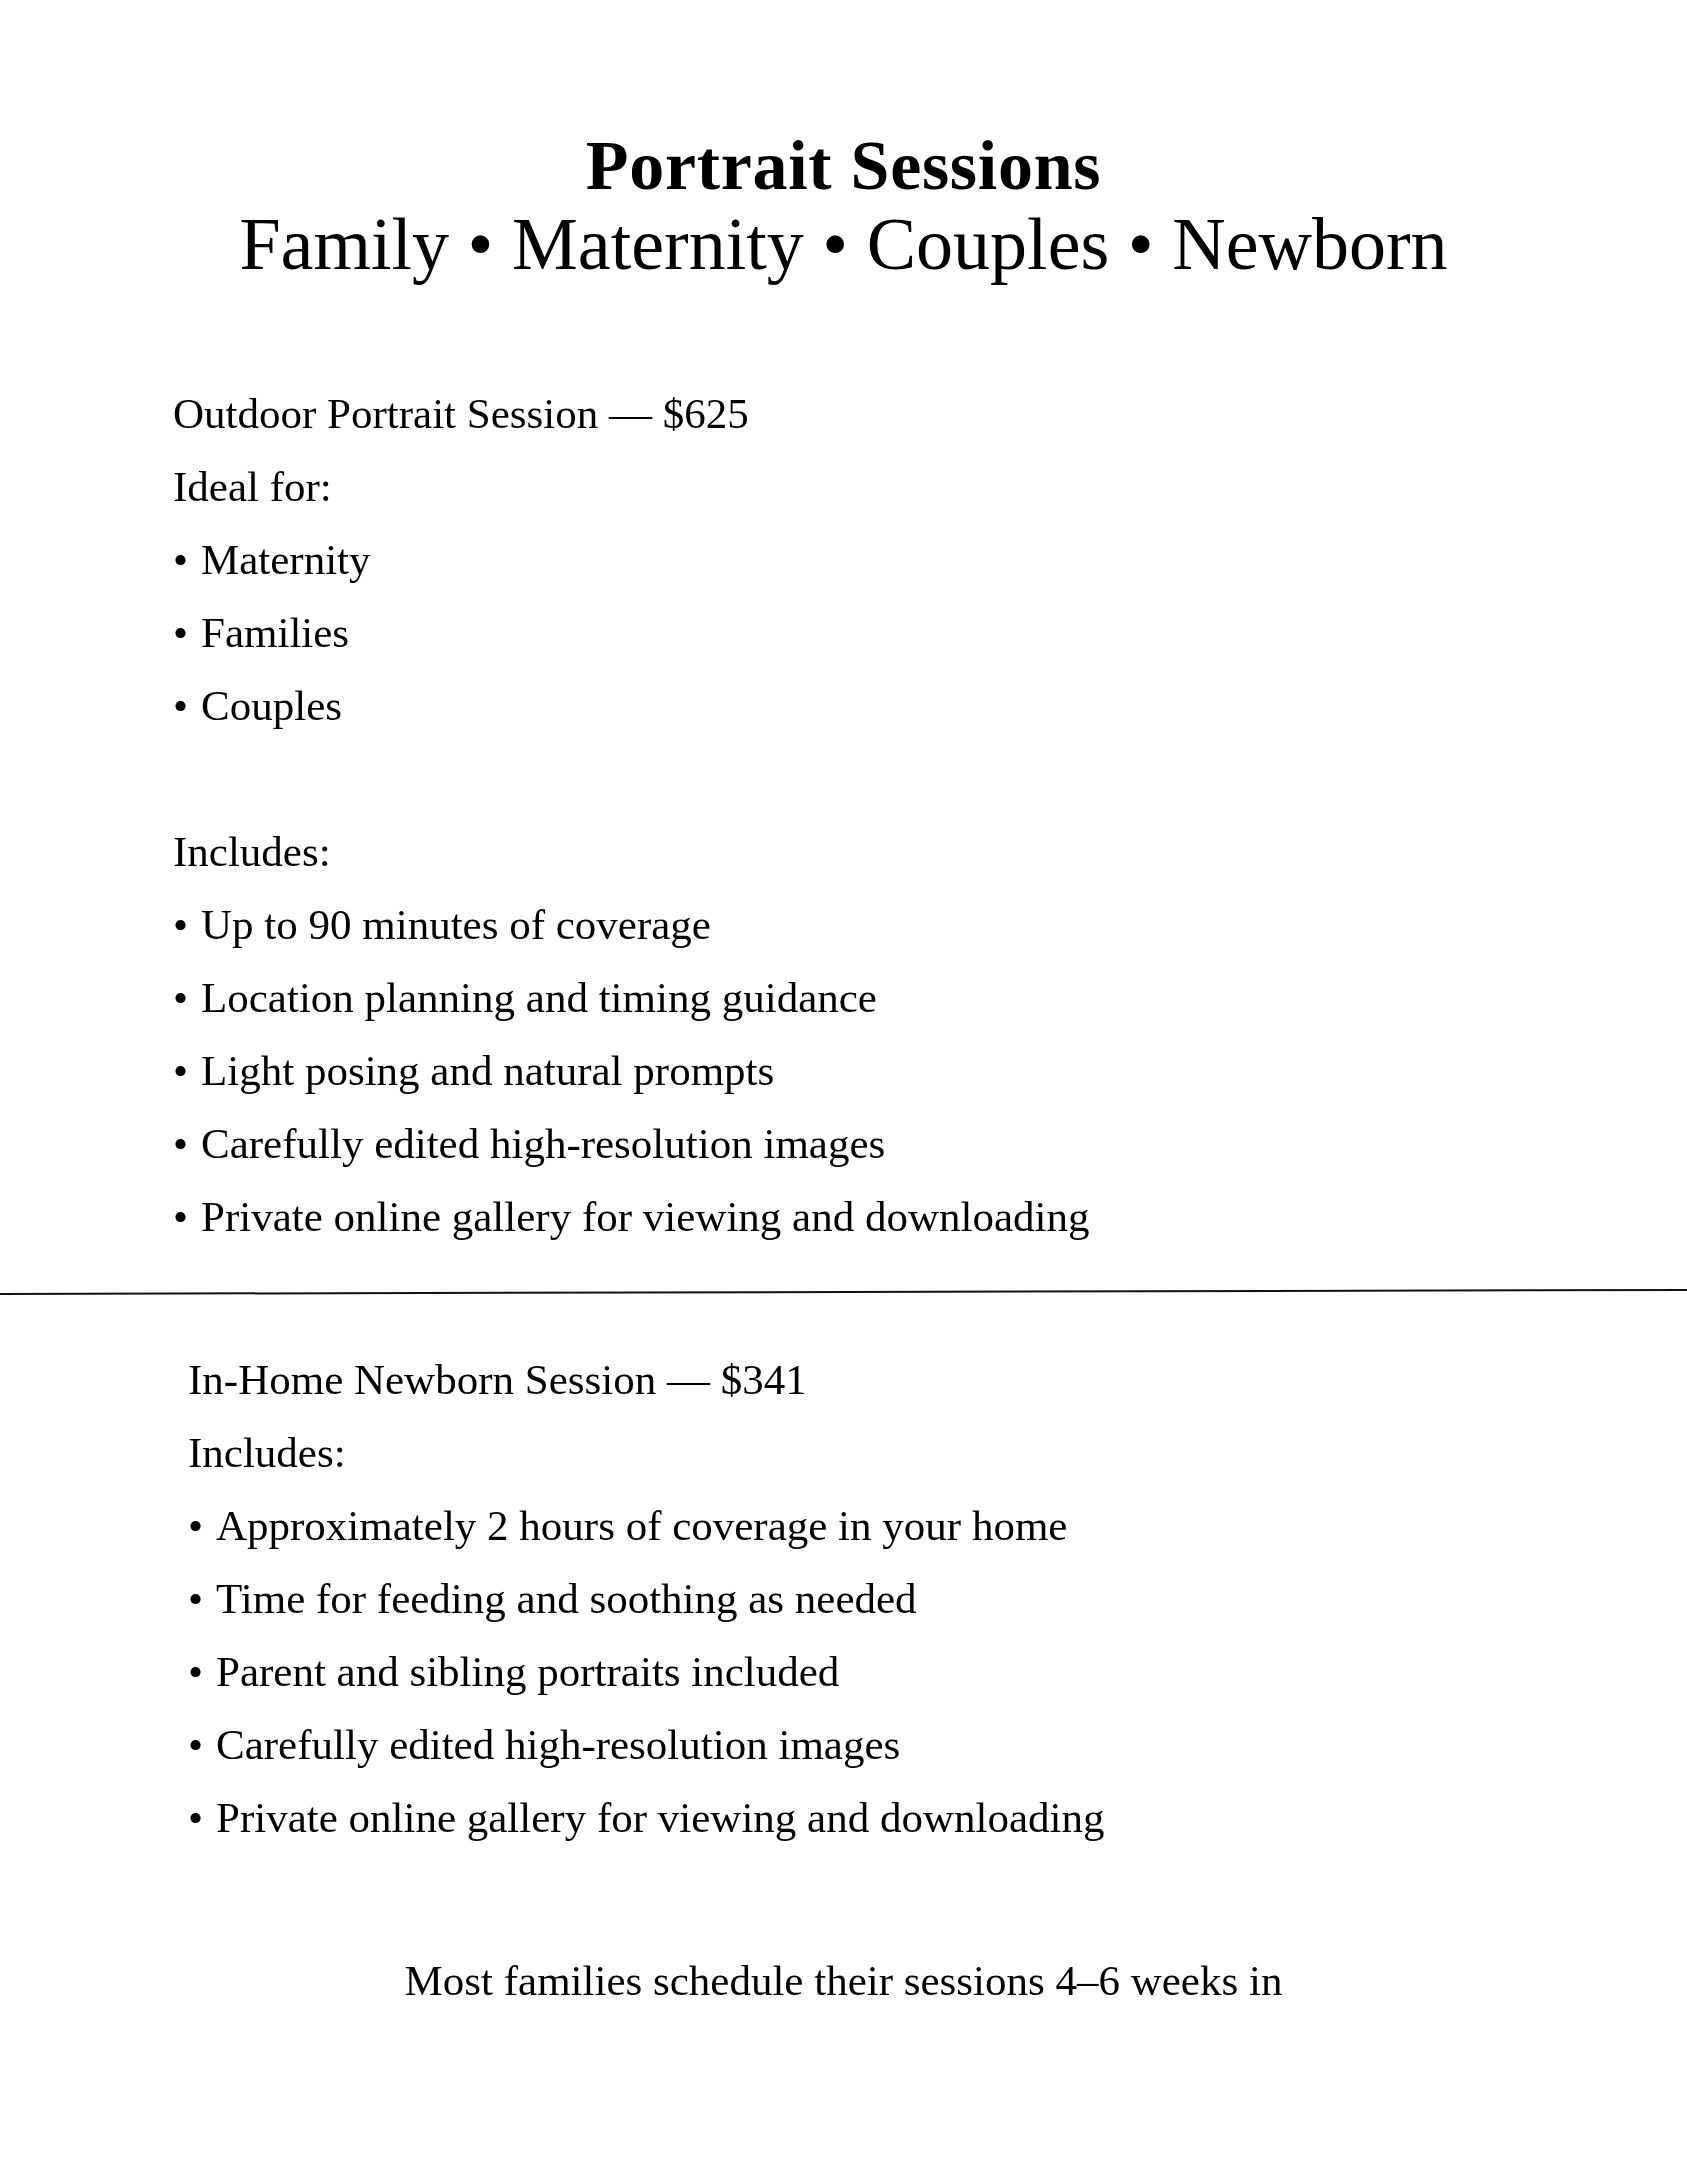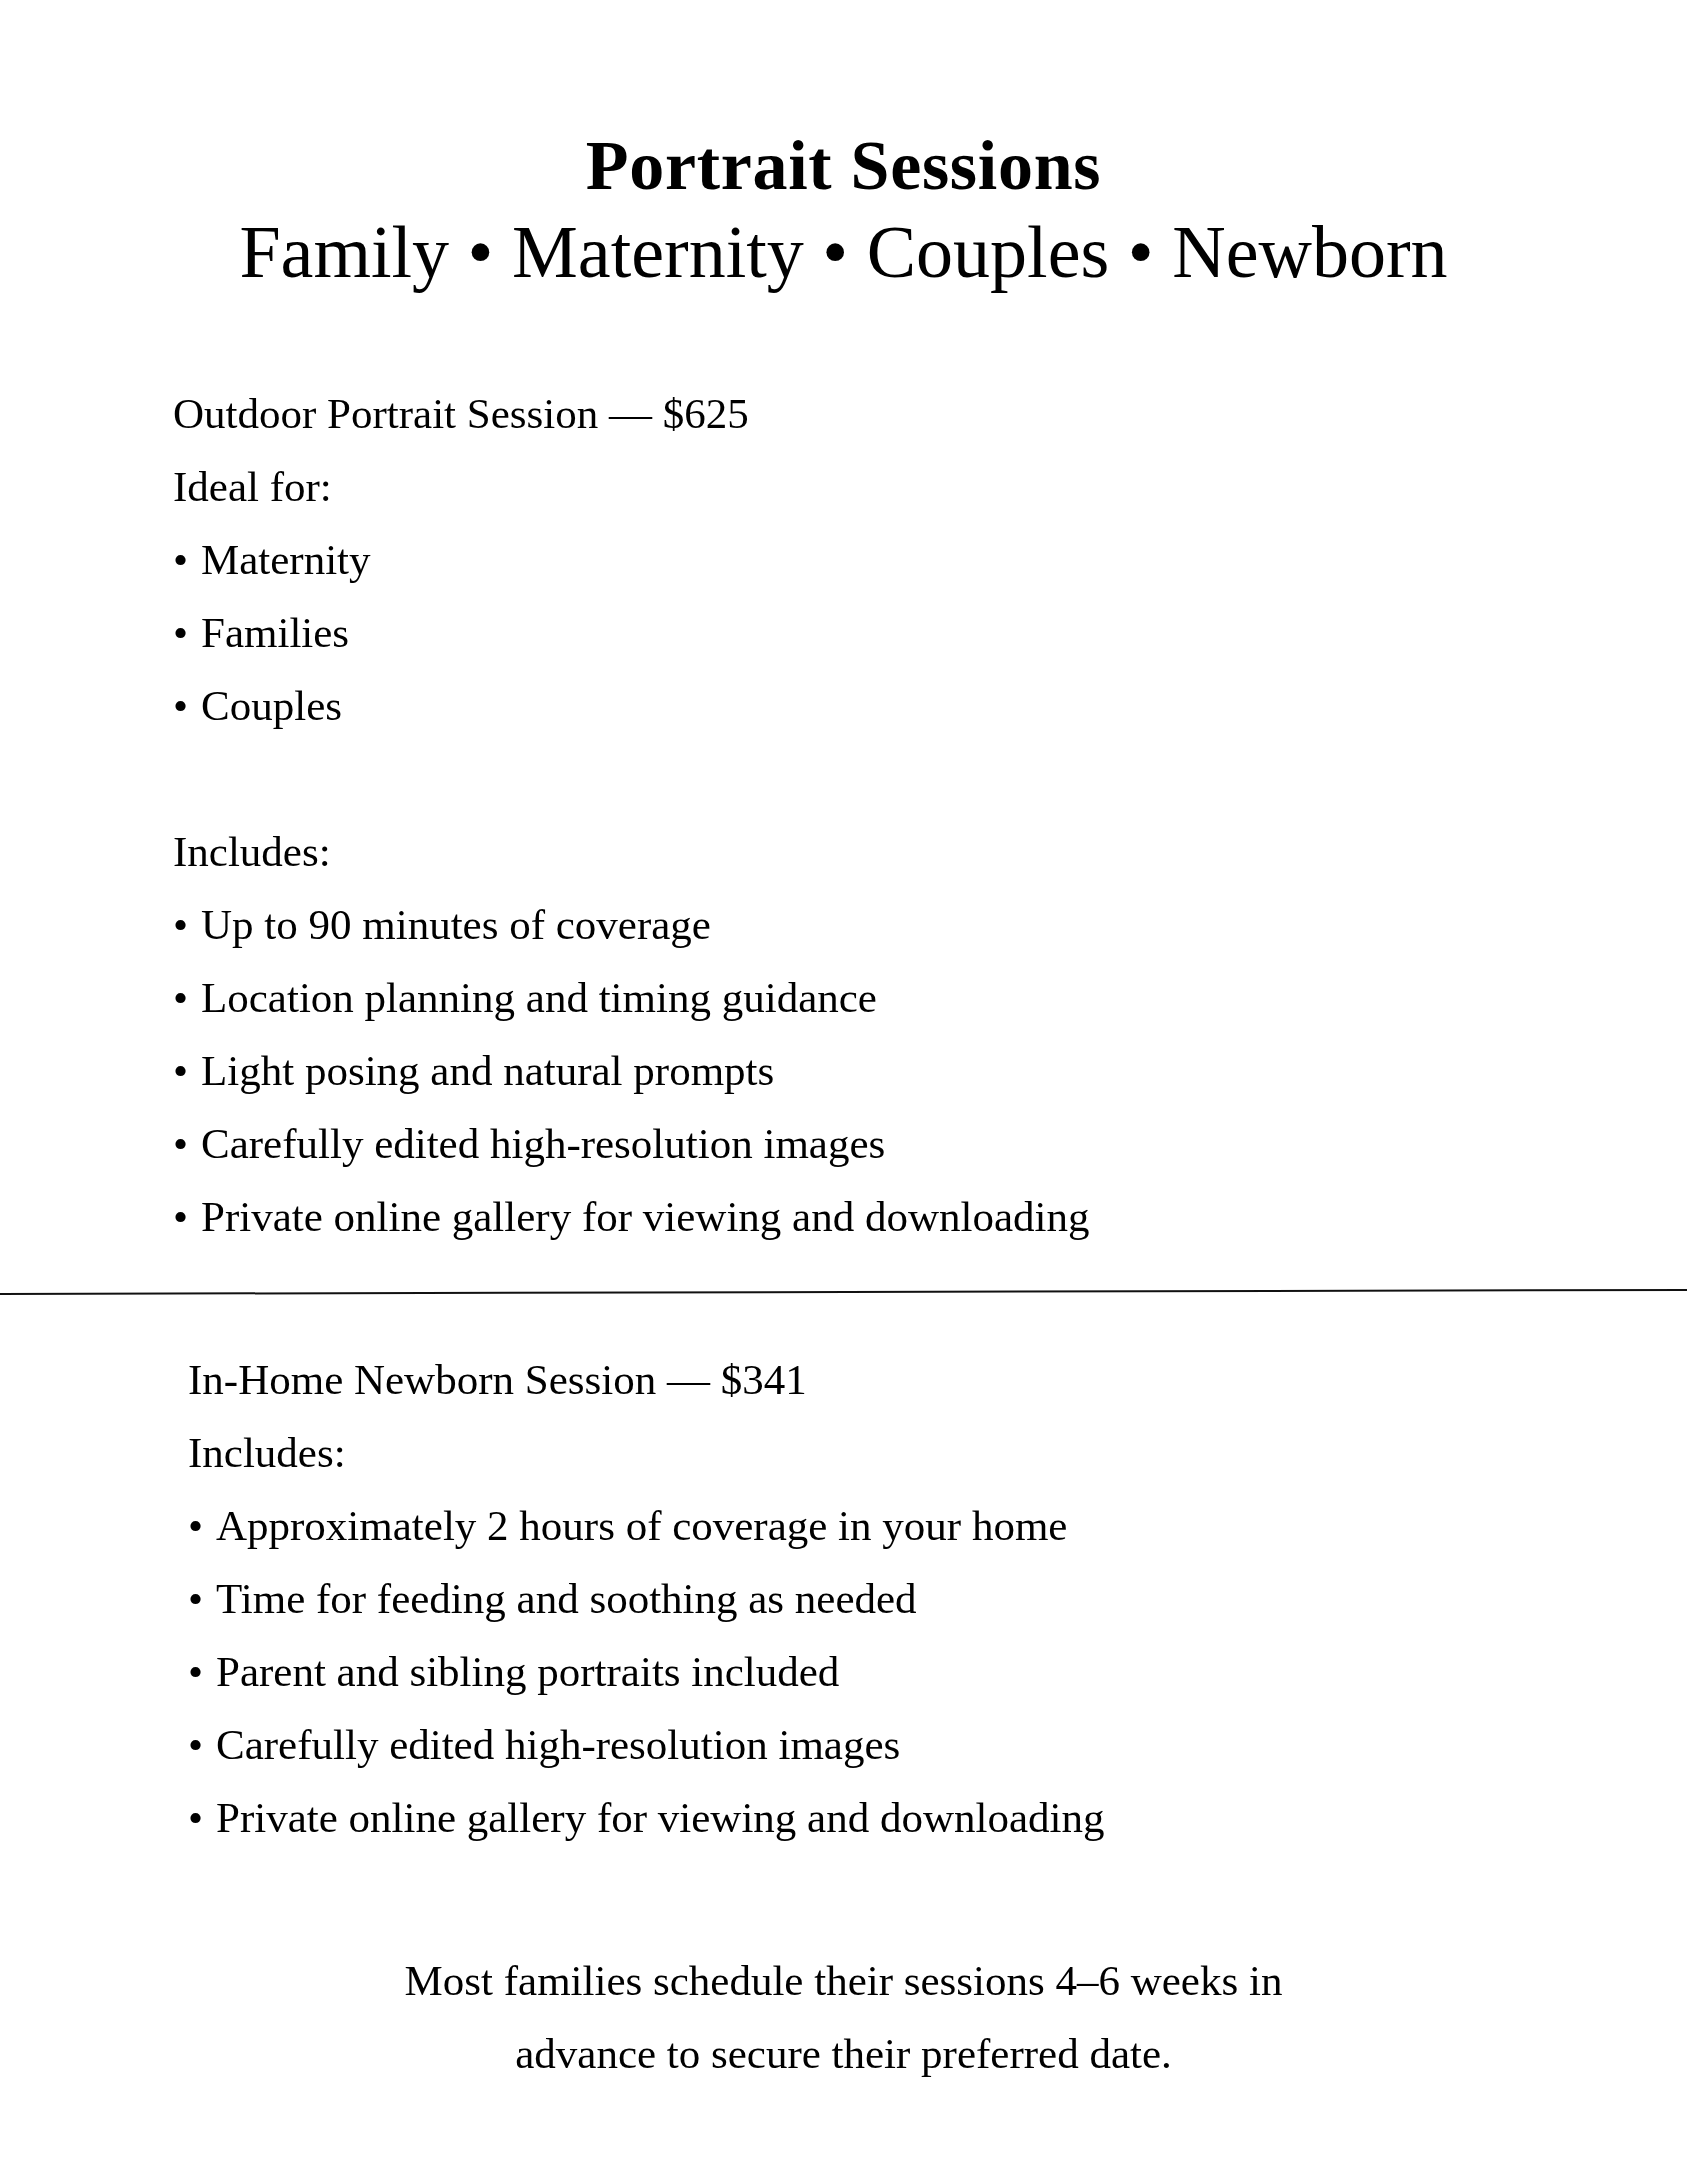--- a/index.html
+++ b/index.html
@@ -26,21 +26,21 @@
       font-size: 70px;
       line-height: 76px;
       font-weight: 700;
       letter-spacing: 0.7px;
       margin: 0;
     }
     .title-line2 {
       font-size: 74px;
       line-height: 80px;
       font-weight: 500;
-      margin: 8px;
+      margin: 0;
     }
     .section {
       position: absolute;
       font-size: 43px;
       line-height: 73px;
     }
     .section.outdoor {
       left: 173px;
       top: 377px;
     }
@@ -112,15 +112,14 @@
   <div class="line">Includes:</div>
   <div class="line"><span class="bullet">•</span><span>Approximately 2 hours of coverage in your home</span></div>
   <div class="line"><span class="bullet">•</span><span>Time for feeding and soothing as needed</span></div>
   <div class="line"><span class="bullet">•</span><span>Parent and sibling portraits included</span></div>
   <div class="line"><span class="bullet">•</span><span>Carefully edited high-resolution images</span></div>
   <div class="line"><span class="bullet">•</span><span>Private online gallery for viewing and downloading</span></div>
 </div>
 
 <div class="footer-note">
   <div class="line">Most families schedule their sessions 4–6 weeks in</div>
-  <div class="line">advance to secure their preferred date.</div>
 </div>
 
 
 </body></html>

